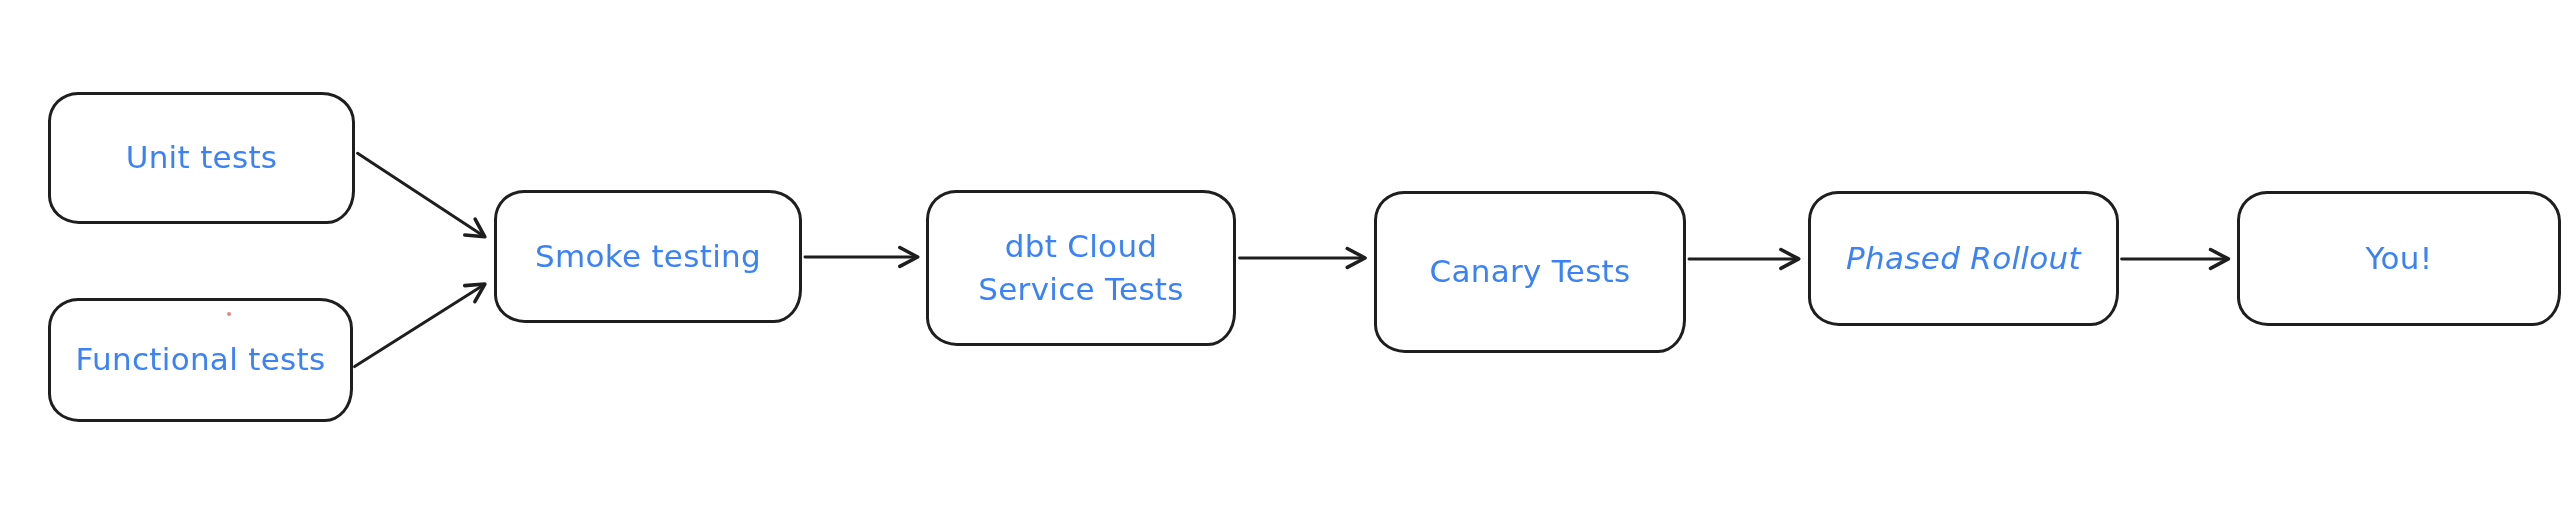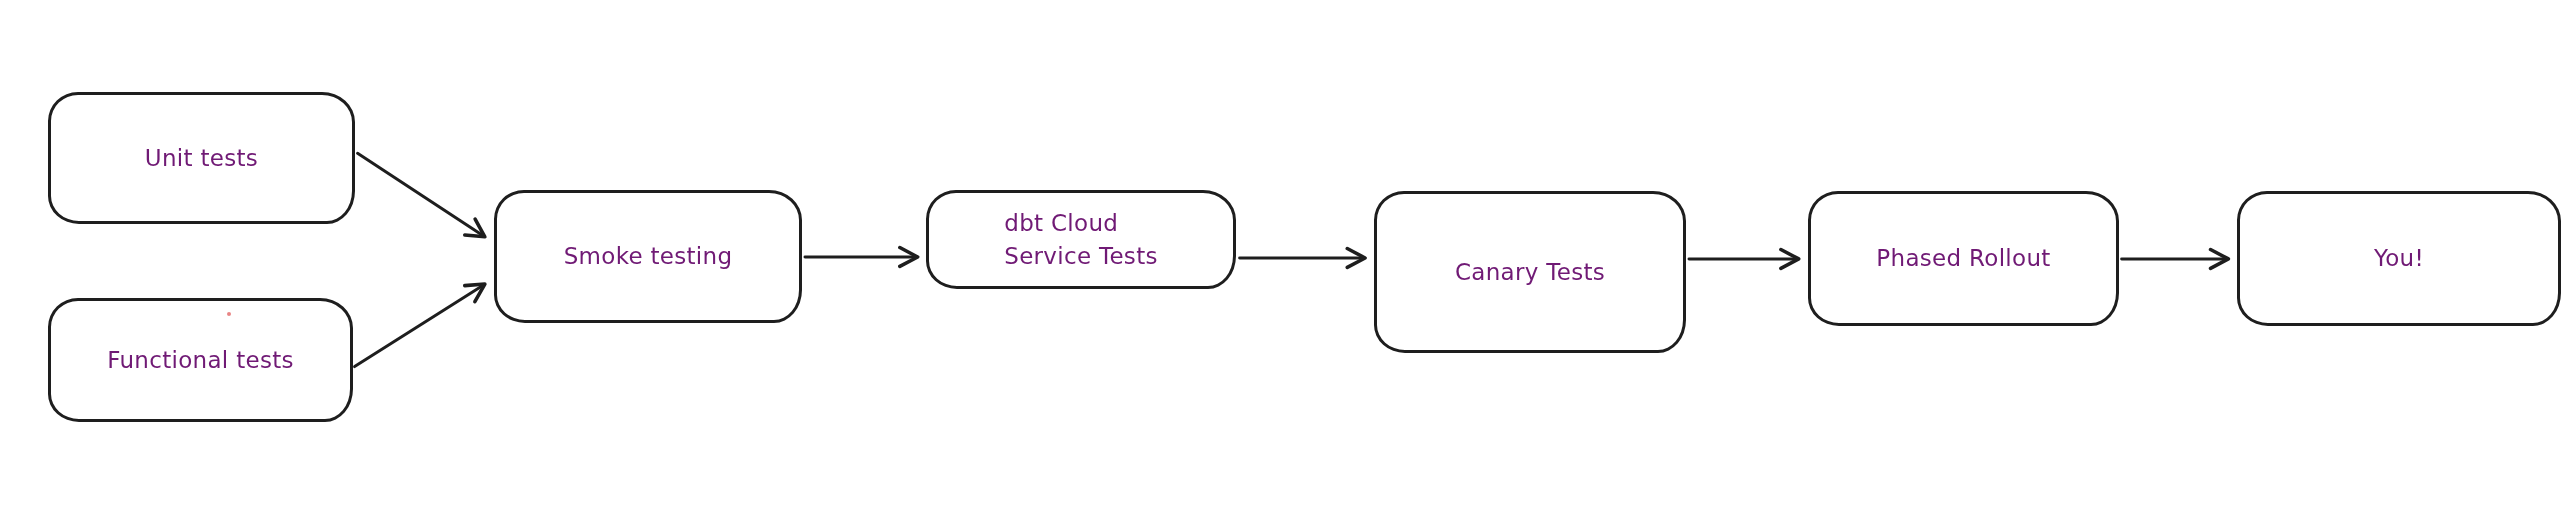--- a/index.html
+++ b/index.html
@@ -28,33 +28,34 @@
     box-sizing: border-box;
     background: #ffffff;
     border: 3px solid #1e1e1e;
     border-radius: 30px 33px 28px 31px / 29px 30px 33px 28px;
     display: flex;
     align-items: center;
     justify-content: center;
     padding: 4px 10px;
   }
   .node-label {
-    color: #701a75;
-    font-size: 23px;
+    color: #3b82f6;
+    font-size: 31px;
     line-height: 1.4;
+    text-align: center;
     white-space: pre-line;
     letter-spacing: 0.3px;
   }
   
   .n-unit       { left: 48px;   top: 92px;  width: 307px; height: 132px; }
   .n-functional { left: 48px;   top: 298px; width: 305px; height: 124px; }
   .n-smoke      { left: 494px;  top: 190px; width: 308px; height: 133px; }
-  .n-dbt        { left: 926px;  top: 190px; width: 310px; height: 99px; }
+  .n-dbt        { left: 926px;  top: 190px; width: 310px; height: 156px; }
   .n-canary     { left: 1374px; top: 191px; width: 312px; height: 162px; }
-  .n-phased     { left: 1808px; top: 191px; width: 311px; height: 135px; }
+  .n-phased     { left: 1808px; top: 191px; width: 311px; height: 135px; font-style: italic; }
   .n-you        { left: 2237px; top: 191px; width: 324px; height: 135px; }
 
   .artifact-dot {
     position: absolute;
     left: 227px;
     top: 312px;
     width: 4px;
     height: 4px;
     border-radius: 50%;
     background: #e05c5c;

